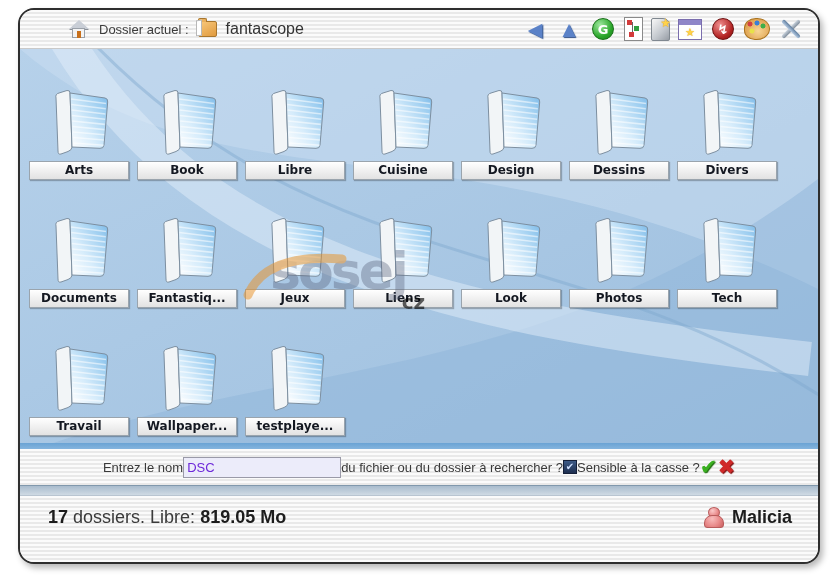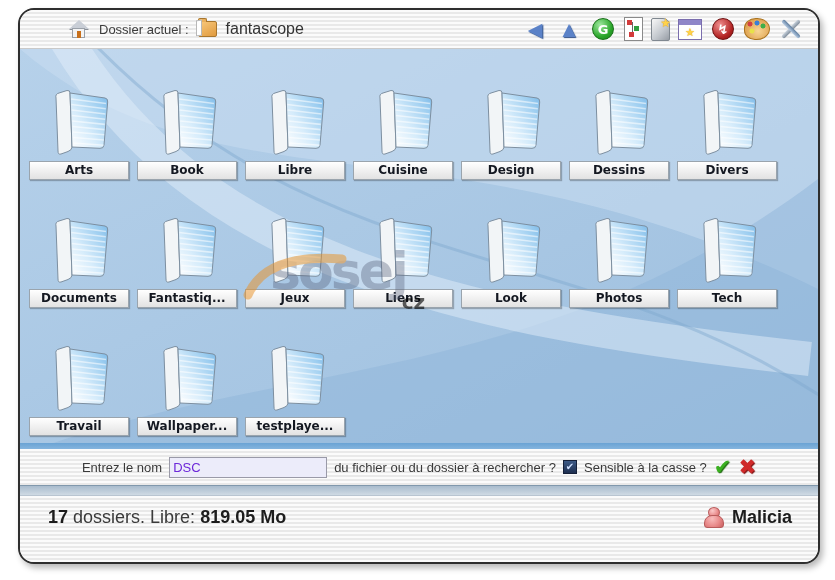--- a/index.html
+++ b/index.html
@@ -77,21 +77,21 @@
     border:1px solid #9aa4ad;height:17px;line-height:17px;text-align:center;
     font-family:"DejaVu Sans",sans-serif;font-size:12px;font-weight:bold;color:#141821;
     box-shadow:1px 1px 1px rgba(0,0,0,.25);white-space:nowrap;overflow:hidden;}
   .watermark{position:absolute;left:238px;top:192px;z-index:3;opacity:.62;pointer-events:none;
     font-family:"DejaVu Sans",sans-serif;}
   .wm-text{font-size:52px;font-weight:bold;letter-spacing:-3px;color:rgba(88,98,124,.62);margin-left:12px;}
   .wm-suffix{font-size:20px;font-weight:bold;color:#000000;margin-left:-4px;vertical-align:-20px;}
   .wm-swoosh{position:absolute;left:-16px;top:2px;}
 
   
-  .searchbar{height:36px;flex:0 0 auto;display:flex;align-items:center;justify-content:center;gap:7px;
+  .searchbar{height:36px;flex:0 0 auto;display:flex;align-items:center;justify-content:center;
     font-size:13px;color:#3a3a3a;}
   .search-input{width:150px;height:19px;background:#ececfa;border:1px solid #9a9aa8;
     font-family:"Liberation Sans",sans-serif;font-size:13px;color:#6d28d9;padding:0 3px;}
   .case-checkbox{width:12px;height:12px;display:inline-flex;align-items:center;justify-content:center;
     background:linear-gradient(#3c5a86,#1e2f50);border:1px solid #152039;cursor:pointer;}
   .case-checkbox.checked::before{content:"✔";font-family:"DejaVu Sans",sans-serif;
     color:#cfe0ff;font-size:10px;line-height:10px;}
   .check-icon{font-family:"DejaVu Sans",sans-serif;font-size:21px;font-weight:bold;color:#3ab020;
     text-shadow:1px 1px 1px #1d6a0c;cursor:pointer;line-height:20px;}
   .cross-icon{font-family:"DejaVu Sans",sans-serif;font-size:21px;font-weight:bold;color:#d02a2a;

